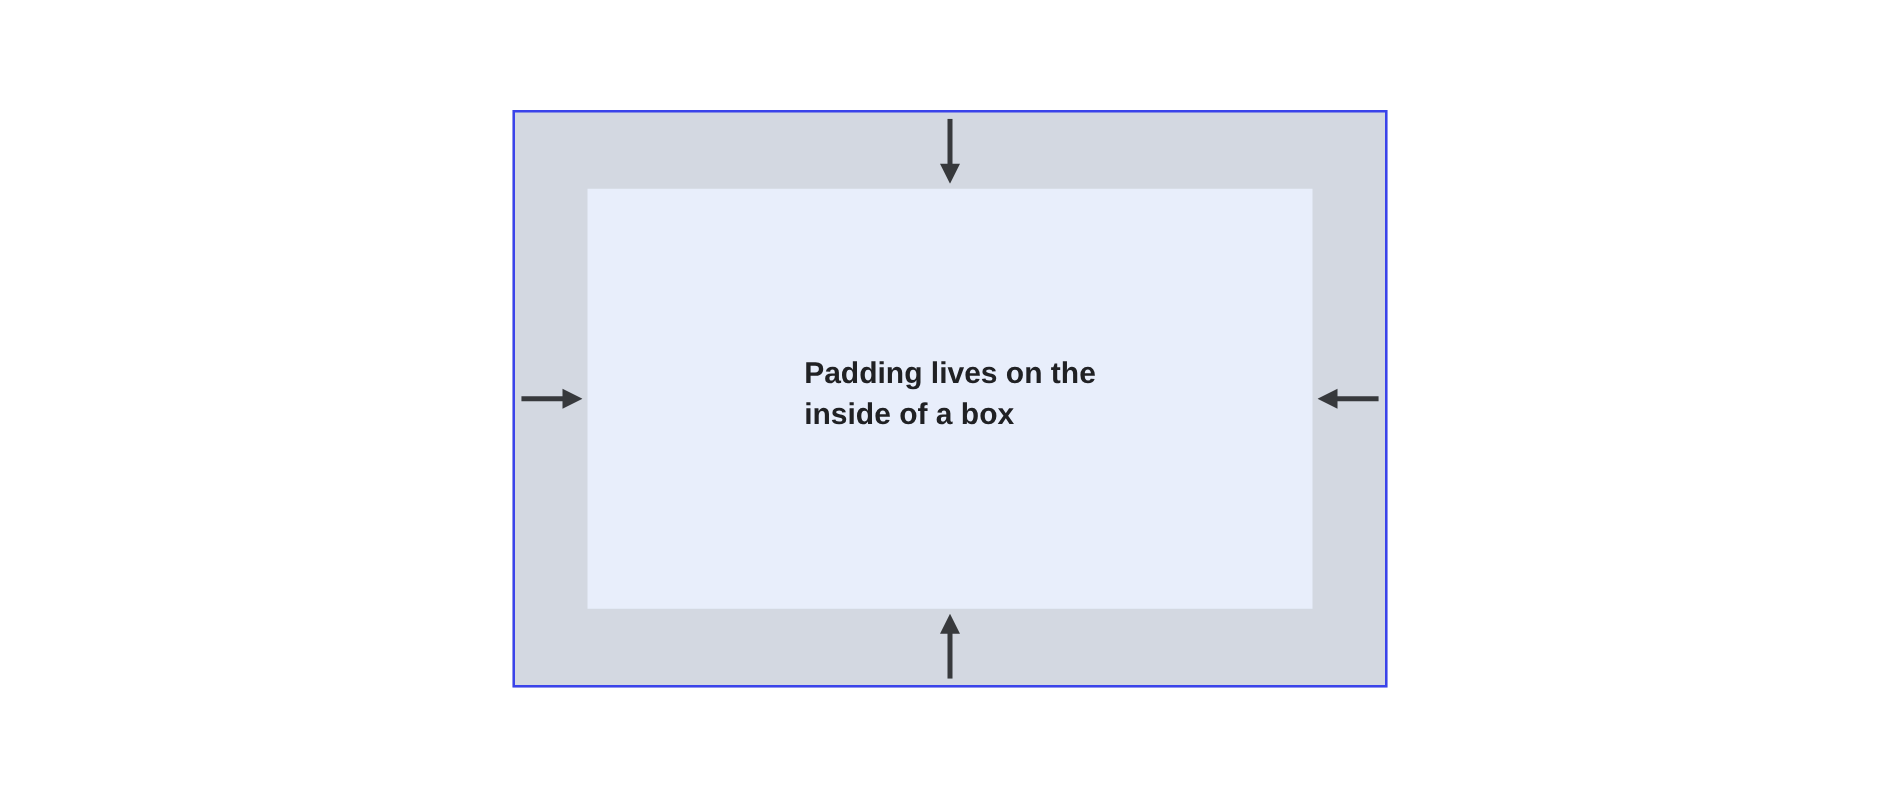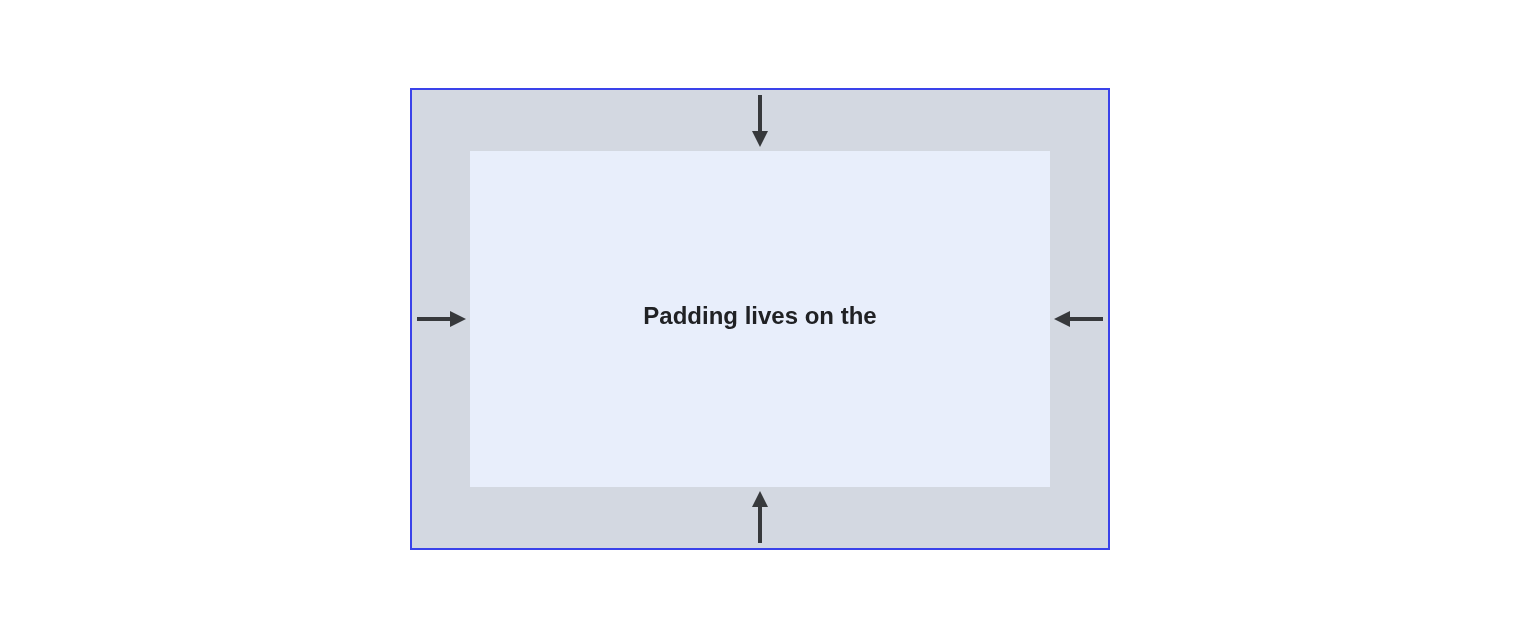--- a/index.html
+++ b/index.html
@@ -82,17 +82,18 @@
     </svg>
 
     <svg class="arrow arrow-right" width="49" height="18" viewBox="0 0 49 18">
       <line x1="49" y1="9" x2="14" y2="9"></line>
       <polygon points="16,1 16,17 0,9"></polygon>
     </svg>
 
     <div class="inner-box">
       <div class="label">
         <span>Padding lives on the</span>
+        <span>inside of a box</span>
       </div>
     </div>
 
   </div>
 </div>
 
 </body></html>

